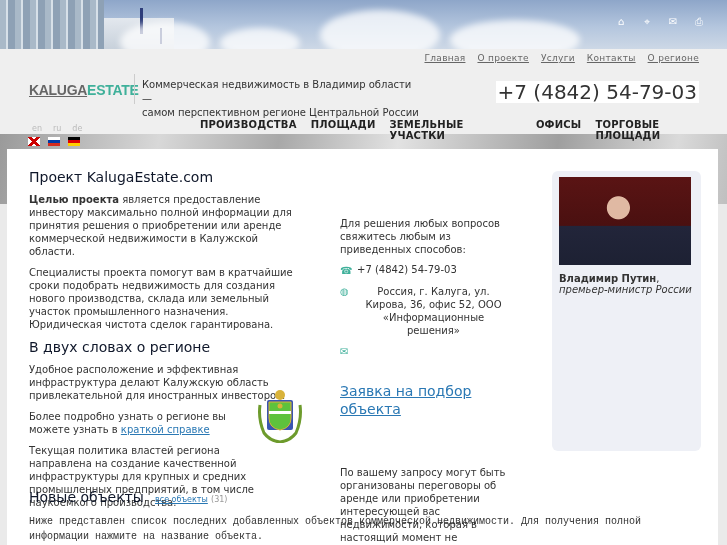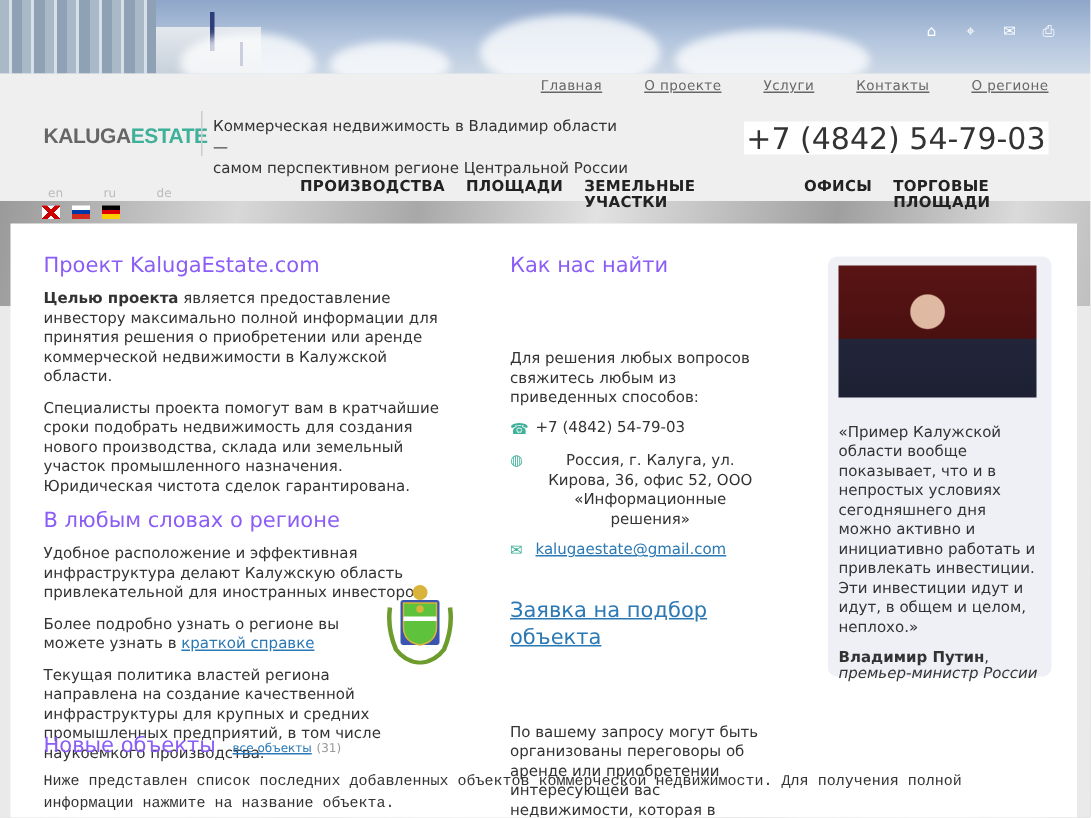--- a/index.html
+++ b/index.html
@@ -24,52 +24,52 @@
   .sky .building2 {
     position: absolute; left: 104px; top: 18px; width: 70px; height: 31px;
     background: linear-gradient(180deg, #e3e8ee, #c8d1db);
   }
   .sky .flag1 { position: absolute; left: 140px; top: 8px; width: 3px; height: 26px; background: #2e3d7a; }
   .sky .flag2 { position: absolute; left: 160px; top: 28px; width: 2px; height: 16px; background: #2e3d7a; }
   .sky .cloud { position: absolute; border-radius: 50%; background: rgba(255,255,255,0.75); filter: blur(3px); }
   .top-icons { position: absolute; right: 22px; top: 16px; display: flex; gap: 14px; }
   .top-icons span { width: 12px; height: 12px; color: #fff; font-size: 10px; line-height: 12px; text-align: center; }
 
-  .topnav { position: absolute; right: 28px; top: 53px; display: flex; gap: 28px; }
+  .topnav { position: absolute; right: 28px; top: 53px; display: flex; gap: 12px; }
   .topnav a { color: #666; text-decoration: underline; font-size: 9px; letter-spacing: 0.3px; }
 
   .logo { position: absolute; left: 29px; top: 82px; font-family: "Liberation Sans", sans-serif; font-weight: bold; font-size: 14px; letter-spacing: -0.3px; }
-  .logo .k { color: #666; }
+  .logo .k { color: #666; text-decoration: underline; }
   .logo .e { color: #3fb09a; }
   .logo-divider { position: absolute; left: 134px; top: 74px; width: 1px; height: 30px; background: #ccc; }
   .tagline { position: absolute; left: 142px; top: 78px; font-size: 10px; color: #333; line-height: 14px; }
   .phone { position: absolute; right: 28px; top: 81px; font-size: 20px; color: #333; font-family: "DejaVu Sans", sans-serif; background: #fff; padding: 0 2px; line-height: 22px; }
 
-  .langs { position: absolute; left: 32px; top: 124px; display: flex; gap: 27px; color: #bbb; font-size: 8px; }
+  .langs { position: absolute; left: 32px; top: 124px; display: flex; gap: 11px; color: #bbb; font-size: 8px; }
   .flags { position: absolute; left: 28px; top: 137px; display: flex; gap: 8px; }
   .flags span { width: 12px; height: 9px; display: block; }
   .flag-en { background: linear-gradient(45deg, transparent 40%, #c00 40% 60%, transparent 60%), linear-gradient(-45deg, transparent 40%, #c00 40% 60%, transparent 60%), linear-gradient(#fff 0 0), #1f3f8f; }
   .flag-ru { background: linear-gradient(#fff 0 33%, #0039a6 33% 66%, #d52b1e 66%); }
   .flag-de { background: linear-gradient(#000 0 33%, #d00 33% 66%, #ffce00 66%); }
 
   .mainnav { position: absolute; left: 200px; top: 119px; display: flex; gap: 14px; }
   .mainnav a { color: #222; font-weight: bold; font-size: 10px; text-decoration: none; letter-spacing: 0.2px; }
 
   .graybg {
     position: absolute; left: 0; top: 134px; width: 727px; height: 411px;
     background: linear-gradient(100deg, #9a9a9a 0%, #d8d8d8 20%, #a8a8a8 35%, #e2e2e2 50%, #9f9f9f 70%, #dadada 85%, #a4a4a4 100%);
   }
   .graybg .lower { position: absolute; left: 0; top: 70px; width: 100%; height: 341px; background: #eaeaea; }
 
   .content {
     position: absolute; left: 7px; top: 149px; width: 711px; height: 396px;
     background: #fff;
   }
 
-  h2 { font-weight: normal; color: #8b5cf6; font-size: 14px; }
+  h2 { font-weight: normal; color: #0f172a; font-size: 14px; }
   p { font-size: 10px; line-height: 13px; color: #333; }
 
   .col1 { position: absolute; left: 22px; top: 20px; width: 270px; }
   .col1 h2 { margin-bottom: 8px; }
   .col1 p { margin-bottom: 8px; }
   .col1 .h2b { margin-top: 2px; }
   a.link { color: #2a78b4; text-decoration: underline; }
 
   .coat { position: absolute; left: 249px; top: 240px; width: 48px; height: 54px; }
 
@@ -161,58 +161,55 @@
   <a href="#">ТОРГОВЫЕ ПЛОЩАДИ</a>
 </nav>
 
 <main class="content">
 
   <section class="col1">
     <h2>Проект KalugaEstate.com</h2>
     <p><b>Целью проекта</b><span> является предоставление инвестору максимально полной информации для принятия решения о приобретении или аренде коммерческой недвижимости в Калужской области.</span></p>
     <p>Специалисты проекта помогут вам в кратчайшие сроки подобрать недвижимость для создания нового производства, склада или земельный участок промышленного назначения. Юридическая чистота сделок гарантирована.</p>
 
-    <h2 class="h2b">В любым словах о регионе</h2>
+    <h2 class="h2b">В двух словах о регионе</h2>
     <p>Удобное расположение и эффективная инфраструктура делают Калужскую область привлекательной для иностранных инвесторов.</p>
     <p style="width:225px;"><span>Более подробно узнать о регионе вы можете узнать в </span><a href="#" class="link">краткой справке</a></p>
     <p style="width:225px;">Текущая политика властей региона направлена на создание качественной инфраструктуры для крупных и средних промышленных предприятий, в том числе наукоемкого производства.</p>
   </section>
 
   <svg class="coat" viewBox="0 0 48 54">
     <path d="M4 16 Q2 30 8 44 Q14 52 24 53 Q34 52 40 44 Q46 30 44 16" fill="none" stroke="#6d9b2c" stroke-width="3"></path>
     <circle cx="24" cy="6" r="5" fill="#d9b33a"></circle>
     <rect x="11" y="11" width="26" height="30" rx="2" fill="#3a55b0"></rect>
     <path d="M13 13 h22 v16 q0 10 -11 12 q-11 -2 -11 -12z" fill="#5ec23c" stroke="#d9b33a"></path>
     <rect x="13" y="22" width="22" height="3" fill="#fff"></rect>
     <circle cx="24" cy="17" r="2.5" fill="#d9b33a"></circle>
   </svg>
 
   <section class="col2">
-    <h2>Как нас найти</h2>
     <p>Для решения любых вопросов свяжитесь любым из приведенных способов:</p>
     <div class="contact-row">
       <span class="ico">☎</span>
       <span>+7 (4842) 54-79-03</span>
     </div>
     <div class="contact-row">
       <span class="ico">◍</span>
       <span style="line-height:13px;text-align:center;">Россия, г. Калуга, ул. Кирова, 36, офис 52, ООО «Информационные решения»</span>
     </div>
     <div class="contact-row">
       <span class="ico">✉</span>
-      <a href="#" class="link">kalugaestate@gmail.com</a>
     </div>
 
     <a href="#" class="order-title">Заявка на подбор объекта</a>
     <p>По вашему запросу могут быть организованы переговоры об аренде или приобретении интересующей вас недвижимости, которая в настоящий момент не выставлена на продажу.</p>
   </section>
 
   <aside class="quote-box">
     <div class="photo"></div>
-    <p class="quote-text">«Пример Калужской области вообще показывает, что и в непростых условиях сегодняшнего дня можно активно и инициативно работать и привлекать инвестиции. Эти инвестиции идут и идут, в общем и целом, неплохо.»</p>
     <div class="quote-author"><span>Владимир Путин</span><span style="font-weight:normal">,</span></div>
     <div class="quote-role">премьер-министр России</div>
   </aside>
 
   <div class="new-objects">
     <h2>Новые объекты</h2>
     <a href="#" class="link all">все объекты</a>
     <span class="count">(31)</span>
   </div>
   <p class="new-desc">Ниже представлен список последних добавленных объектов коммерческой недвижимости. Для получения полной информации нажмите на название объекта.</p>

